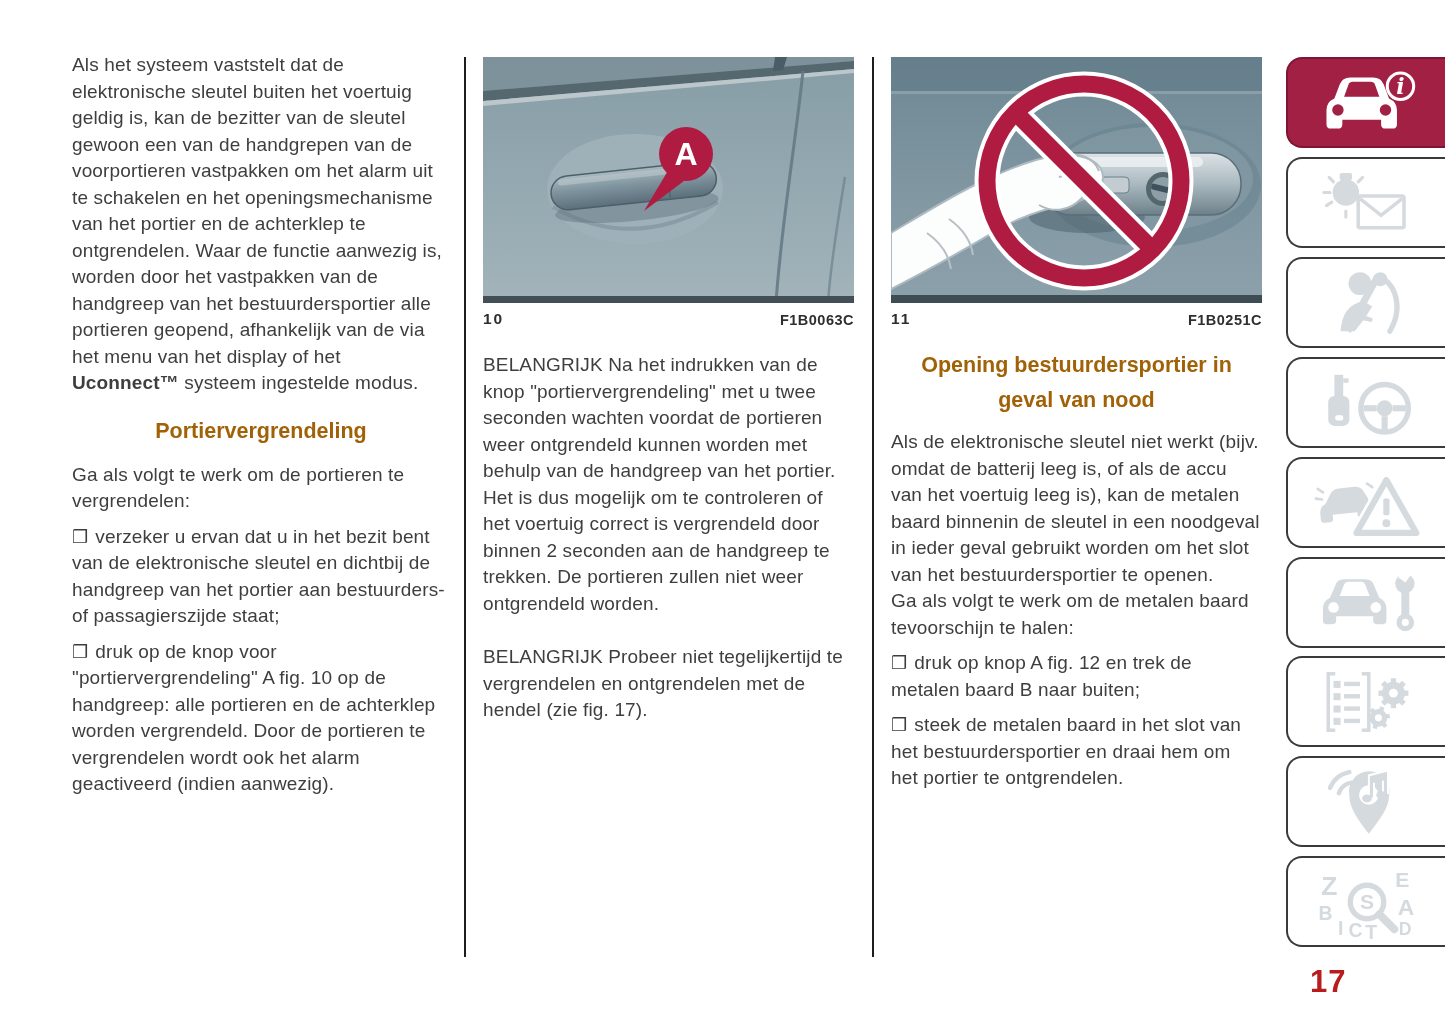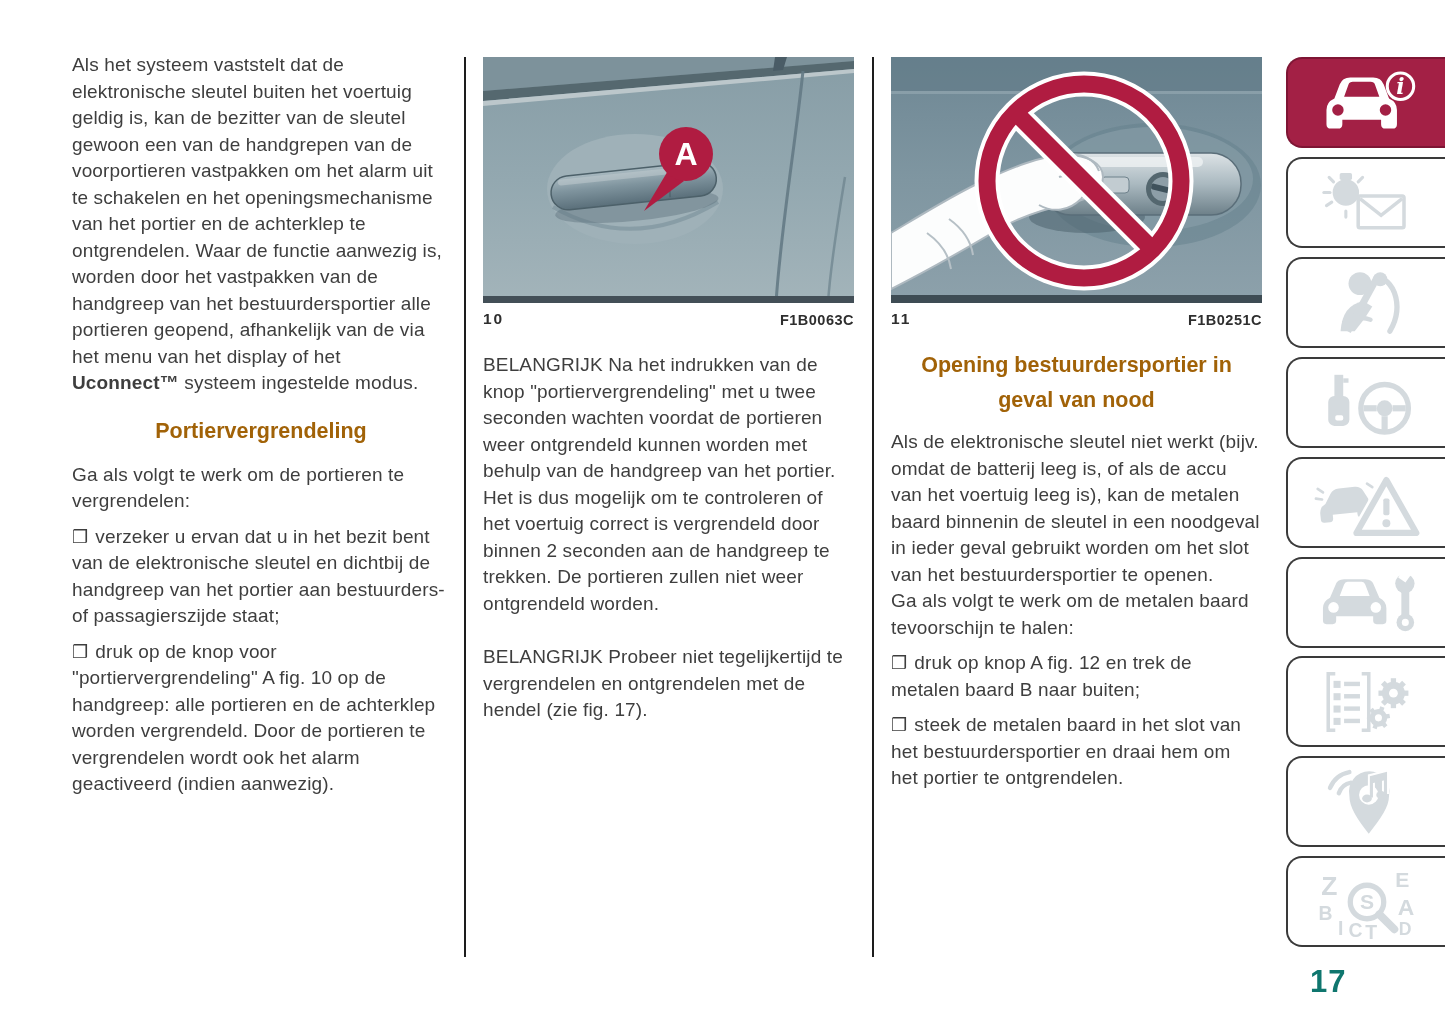--- a/index.html
+++ b/index.html
@@ -41,21 +41,21 @@
     border-radius:16px 0 0 16px; display:flex; align-items:center; justify-content:center;
   }
   .tab.active { background:#A32045; border-color:#7e1534; }
   .tab svg { width:116px; height:74px; color:#D4DADE; }
   .tab.active svg { color:#ffffff; }
   .tab svg .knock { fill:#ffffff; }
   .tab.active svg .knock { fill:#A32045; }
   .tab svg .kstroke { stroke:#ffffff; fill:none; }
   #page-number {
     position:absolute; left:1310px; top:964px; font-size:31px; font-weight:bold;
-    color:#0f766e; letter-spacing:1px;
+    color:#b91c1c; letter-spacing:1px;
   }
 </style>
 </head>
 <body>
 
 <div class="page">
 
   <section class="col" id="col-left">
     <p class="body-text"><span>Als het systeem vaststelt dat de elektronische sleutel buiten het voertuig geldig is, kan de bezitter van de sleutel gewoon een van de handgrepen van de voorportieren vastpakken om het alarm uit te schakelen en het openingsmechanisme van het portier en de achterklep te ontgrendelen. Waar de functie aanwezig is, worden door het vastpakken van de handgreep van het bestuurdersportier alle portieren geopend, afhankelijk van de via het menu van het display of het </span><b>Uconnect™</b><span> systeem ingestelde modus.</span></p>
     <h2 class="section-heading">Portiervergrendeling</h2>

